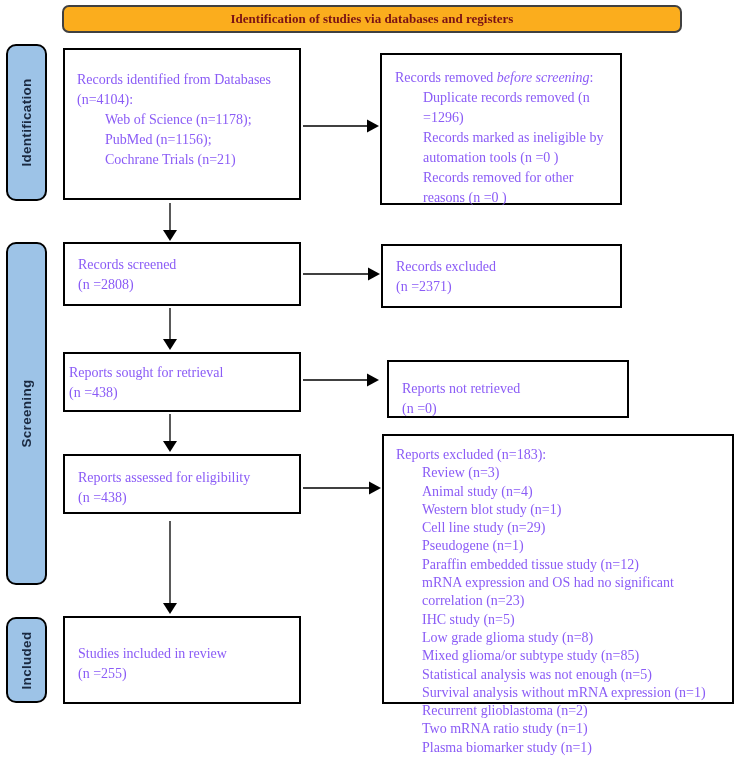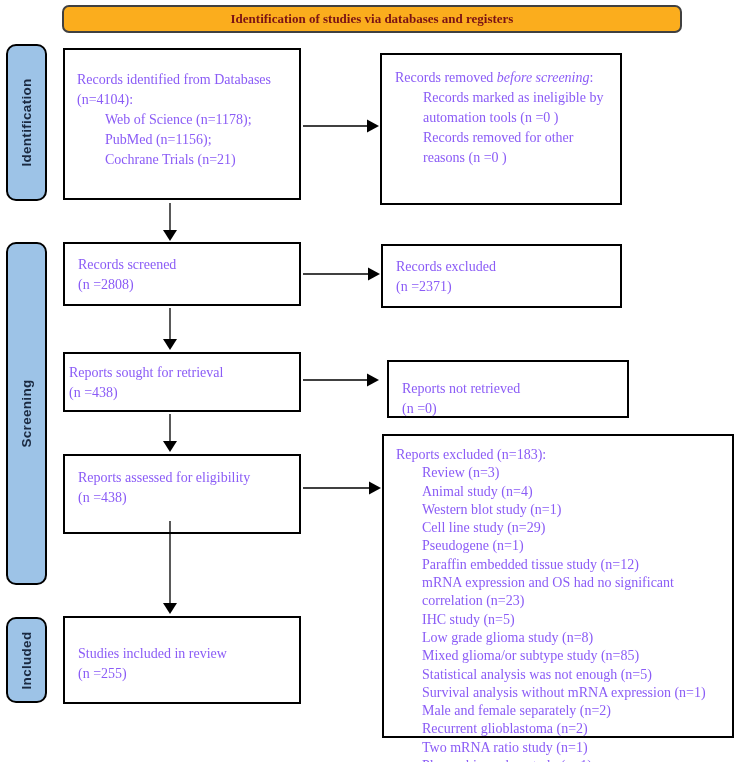--- a/index.html
+++ b/index.html
@@ -60,20 +60,24 @@
     <div class="indent">Web of Science (n=1178);</div>
     <div class="indent">PubMed (n=1156);</div>
     <div class="indent">Cochrane Trials (n=21)</div>
   </div>
 
   <div class="box" style="left:380px; top:53px; width:242px; height:152px; padding:13px 4px 6px 13px;">
     <div>
       <span>Records removed </span><span class="it">before screening</span><span>:</span>
     </div>
     <div class="indent">
+      <div>Duplicate records removed  (n</div>
+      <div>=1296)</div>
+    </div>
+    <div class="indent">
       <div>Records marked as ineligible by</div>
       <div>automation tools (n =0 )</div>
     </div>
     <div class="indent">
       <div>Records removed for other</div>
       <div>reasons (n =0 )</div>
     </div>
   </div>
 
   <div class="box" style="left:63px; top:242px; width:238px; height:64px; padding:11px 6px 6px 13px;">
@@ -89,26 +93,26 @@
   <div class="box" style="left:63px; top:352px; width:238px; height:60px; padding:9px 6px 6px 4px;">
     <div>Reports sought for retrieval</div>
     <div>(n =438)</div>
   </div>
 
   <div class="box" style="left:387px; top:352px; width:242px; height:58px; padding:17px 6px 6px 13px;margin-top:8px;">
     <div>Reports not retrieved</div>
     <div>(n =0)</div>
   </div>
 
-  <div class="box" style="left:63px; top:454px; width:238px; height:80px; padding:12px 6px 6px 13px;">
+  <div class="box" style="left:63px; top:454px; width:238px; height:60px; padding:12px 6px 6px 13px;">
     <div>Reports assessed for eligibility</div>
     <div>(n =438)</div>
   </div>
 
-  <div class="box big-list" style="left:382px; top:434px; width:352px; height:304px; padding:10px 4px 6px 12px;">
+  <div class="box big-list" style="left:382px; top:434px; width:352px; height:270px; padding:10px 4px 6px 12px;">
     <div>Reports excluded (n=183):</div>
     <div class="indent">
       <div>Review (n=3)</div>
     </div>
     <div class="indent">
       <div>Animal study (n=4)</div>
     </div>
     <div class="indent">
       <div>Western blot study (n=1)</div>
     </div>
@@ -132,23 +136,20 @@
       <div>Low grade glioma study (n=8)</div>
     </div>
     <div class="indent">
       <div>Mixed glioma/or subtype study (n=85)</div>
     </div>
     <div class="indent">
       <div>Statistical analysis was not enough (n=5)</div>
     </div>
     <div class="indent">
       <div>Survival analysis without mRNA expression (n=1)</div>
-    </div>
-    <div class="indent">
-      <div>Male and female separately (n=2)</div>
     </div>
     <div class="indent">
       <div>Recurrent glioblastoma (n=2)</div>
     </div>
     <div class="indent">
       <div>Two mRNA ratio study (n=1)</div>
     </div>
     <div class="indent">
       <div>Plasma biomarker study (n=1)</div>
     </div>

